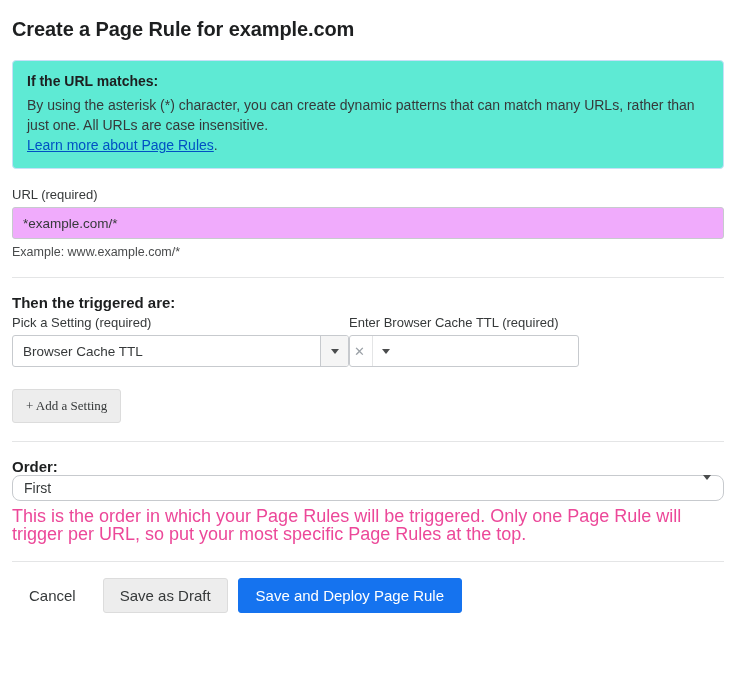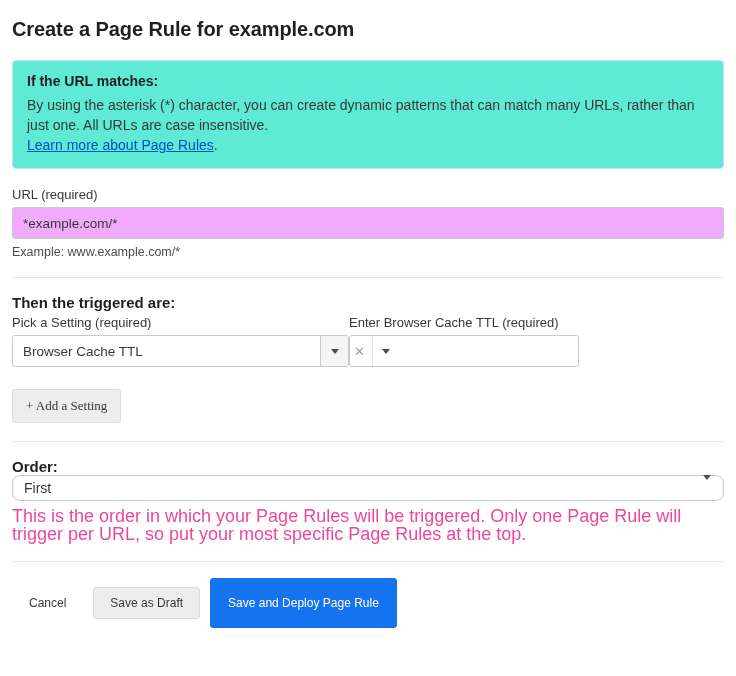--- a/index.html
+++ b/index.html
@@ -182,21 +182,21 @@
     color: #ec4899;
     margin-top: 6px;
   }
   .footer {
     display: flex;
     align-items: center;
     gap: 10px;
     margin-top: 16px;
   }
   .btn {
-    font-size: 12px;
+    font-size: 15px;
     border-radius: 3px;
     padding: 9px 16px;
     cursor: pointer;
     font-family: "Liberation Sans", sans-serif;
     line-height: 1;
     text-align: center;
   }
   .btn-plain {
     background: #fff;
     border: 1px solid transparent;
@@ -204,21 +204,21 @@
   }
   .btn-secondary {
     background: #ededed;
     border: 1px solid #dcdcdc;
     color: #36393a;
   }
   .btn-primary {
     background: #1573ef;
     border: 1px solid #1573ef;
     color: #ffffff;
-    padding: 18px 17px;
+    padding: 9px 17px;
   }
 </style>
 </head>
 <body>
 
 <div class="page">
 
   <h1 class="page-title">Create a Page Rule for example.com</h1>
 
   <div class="callout">

